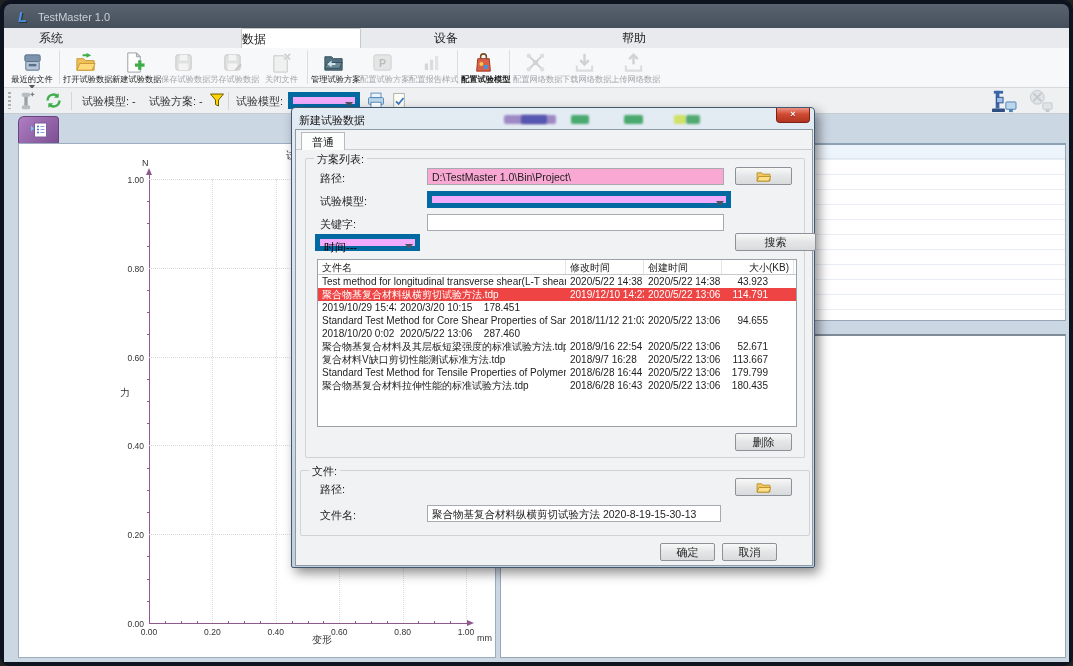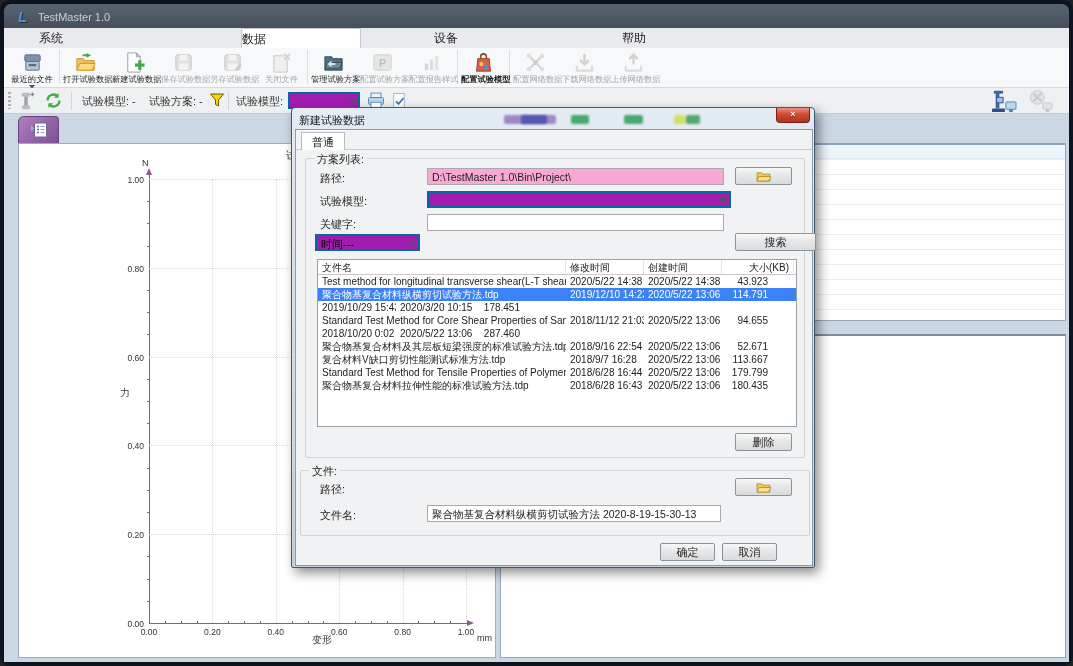--- a/index.html
+++ b/index.html
@@ -25,21 +25,21 @@
   .rbtn.disabled .ricon{filter:grayscale(1);opacity:.55;}
   .rbtn.emph .rlabel{font-weight:bold;}
   .rbtn:first-child{width:52px;}
   .rdrop{width:0;height:0;border-left:3px solid transparent;border-right:3px solid transparent;border-top:4px solid #555;margin:1px auto 0;}
   .rsep{width:1px;height:34px;background:#dcdee1;margin:2px 1px 0;}
 
   .toolbar2{left:4px;top:88px;width:1065px;height:26px;background:#eef0f2;border-bottom:1px solid #c7ccd2;}
   .grip{left:4px;top:4px;width:3px;height:17px;background:repeating-linear-gradient(#aab0b6 0 2px,transparent 2px 4px);}
   .tsep{width:1px;height:18px;background:#d2d6da;position:absolute;top:4px;}
   .tlabel{font-size:11px;color:#333;top:6px;}
-  .combo{background:#a21caf;border:2px solid #0369a1;height:17px;}
+  .combo{background:#f0abfc;border:5px solid #0369a1;height:17px;}
   .combo .dd{position:absolute;right:2px;top:5px;width:0;height:0;border-left:4px solid transparent;border-right:4px solid transparent;border-top:5px solid #4b5560;}
 
   
   .workspace{left:4px;top:114px;width:1065px;height:548px;background:#ccd7e4;}
   .ptab{left:18px;top:116px;width:41px;height:27px;background:linear-gradient(135deg,#b07ec2,#7c4f93);border-radius:6px 4px 0 0;border:1px solid #6b4380;border-bottom:none;display:flex;align-items:center;justify-content:center;}
   .chart-panel{left:18px;top:143px;width:478px;height:515px;background:#fff;border:1px solid #9dadc0;}
   .right-top{left:500px;top:143px;width:566px;height:178px;background:repeating-linear-gradient(#ffffff 0 14px,#e9eef4 14px 15px);border:1px solid #97a6b6;border-top:2px solid #8fa2b5;}
   .right-top-header{left:0;top:0;width:100%;height:14px;background:#eef4fb;border-bottom:1px solid #dfe7ef;}
   .right-bottom{left:500px;top:334px;width:566px;height:324px;background:#fff;border:1px solid #97a6b6;border-top:2px solid #7e8b99;}
 
@@ -75,21 +75,21 @@
   .dlabel{font-size:11px;color:#222;}
   .dinput{background:#fff;border:1px solid #a7abb0;font-size:10.5px;color:#222;padding:1px 4px;line-height:14px;white-space:nowrap;overflow:hidden;}
   .dinput.ro{background:#f9a8d4;}
   .dbtn{background:linear-gradient(#f8f8f8,#e6e7e8 45%,#d8dadc);border:1px solid #8d9298;border-radius:2px;font-size:11px;color:#222;text-align:center;}
   .browse{display:flex;align-items:center;justify-content:center;}
 
   .ftable{background:#fff;border:1px solid #9aa1a8;}
   .fhead{display:flex;height:15px;border-bottom:1px solid #c6cacd;font-size:10px;color:#222;}
   .fhead>div{padding:1px 4px;border-right:1px solid #e2e5e8;}
   .frow{display:flex;height:13px;font-size:10px;color:#222;}
-  .frow.sel{background:#3b82f6;color:#fff;align-items:center;}
+  .frow.sel{background:#ef4444;color:#fff;align-items:center;}
   .fcell{padding:0 4px;white-space:nowrap;overflow:hidden;line-height:13px;}
   .fc1{width:248px;}
   .fc2{width:78px;}
   .fc3{width:78px;}
   .fc4{width:72px;text-align:right;padding-right:26px;}
   .fhead .fc4{}
 </style>
 </head>
 <body>
 

